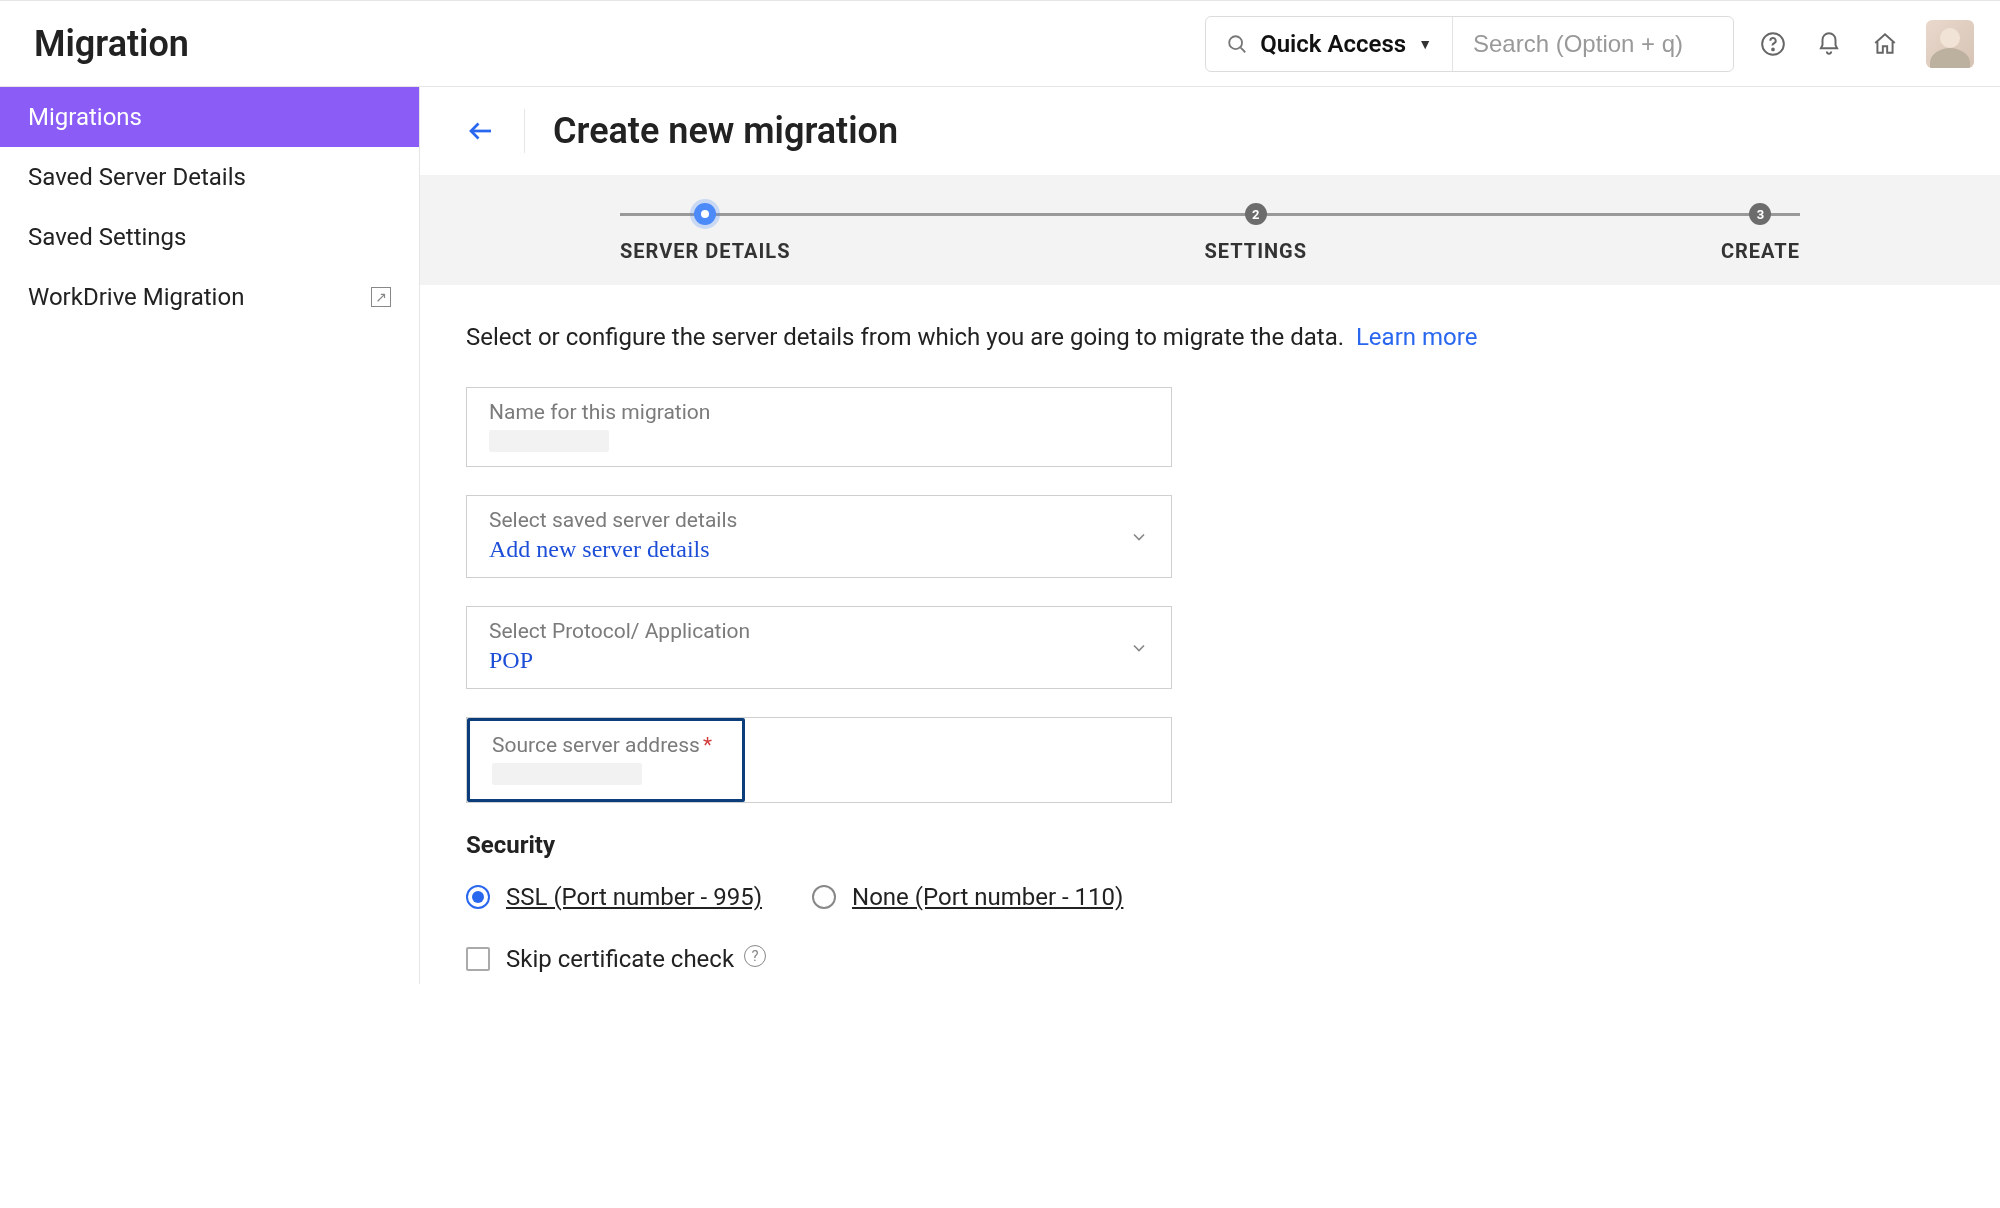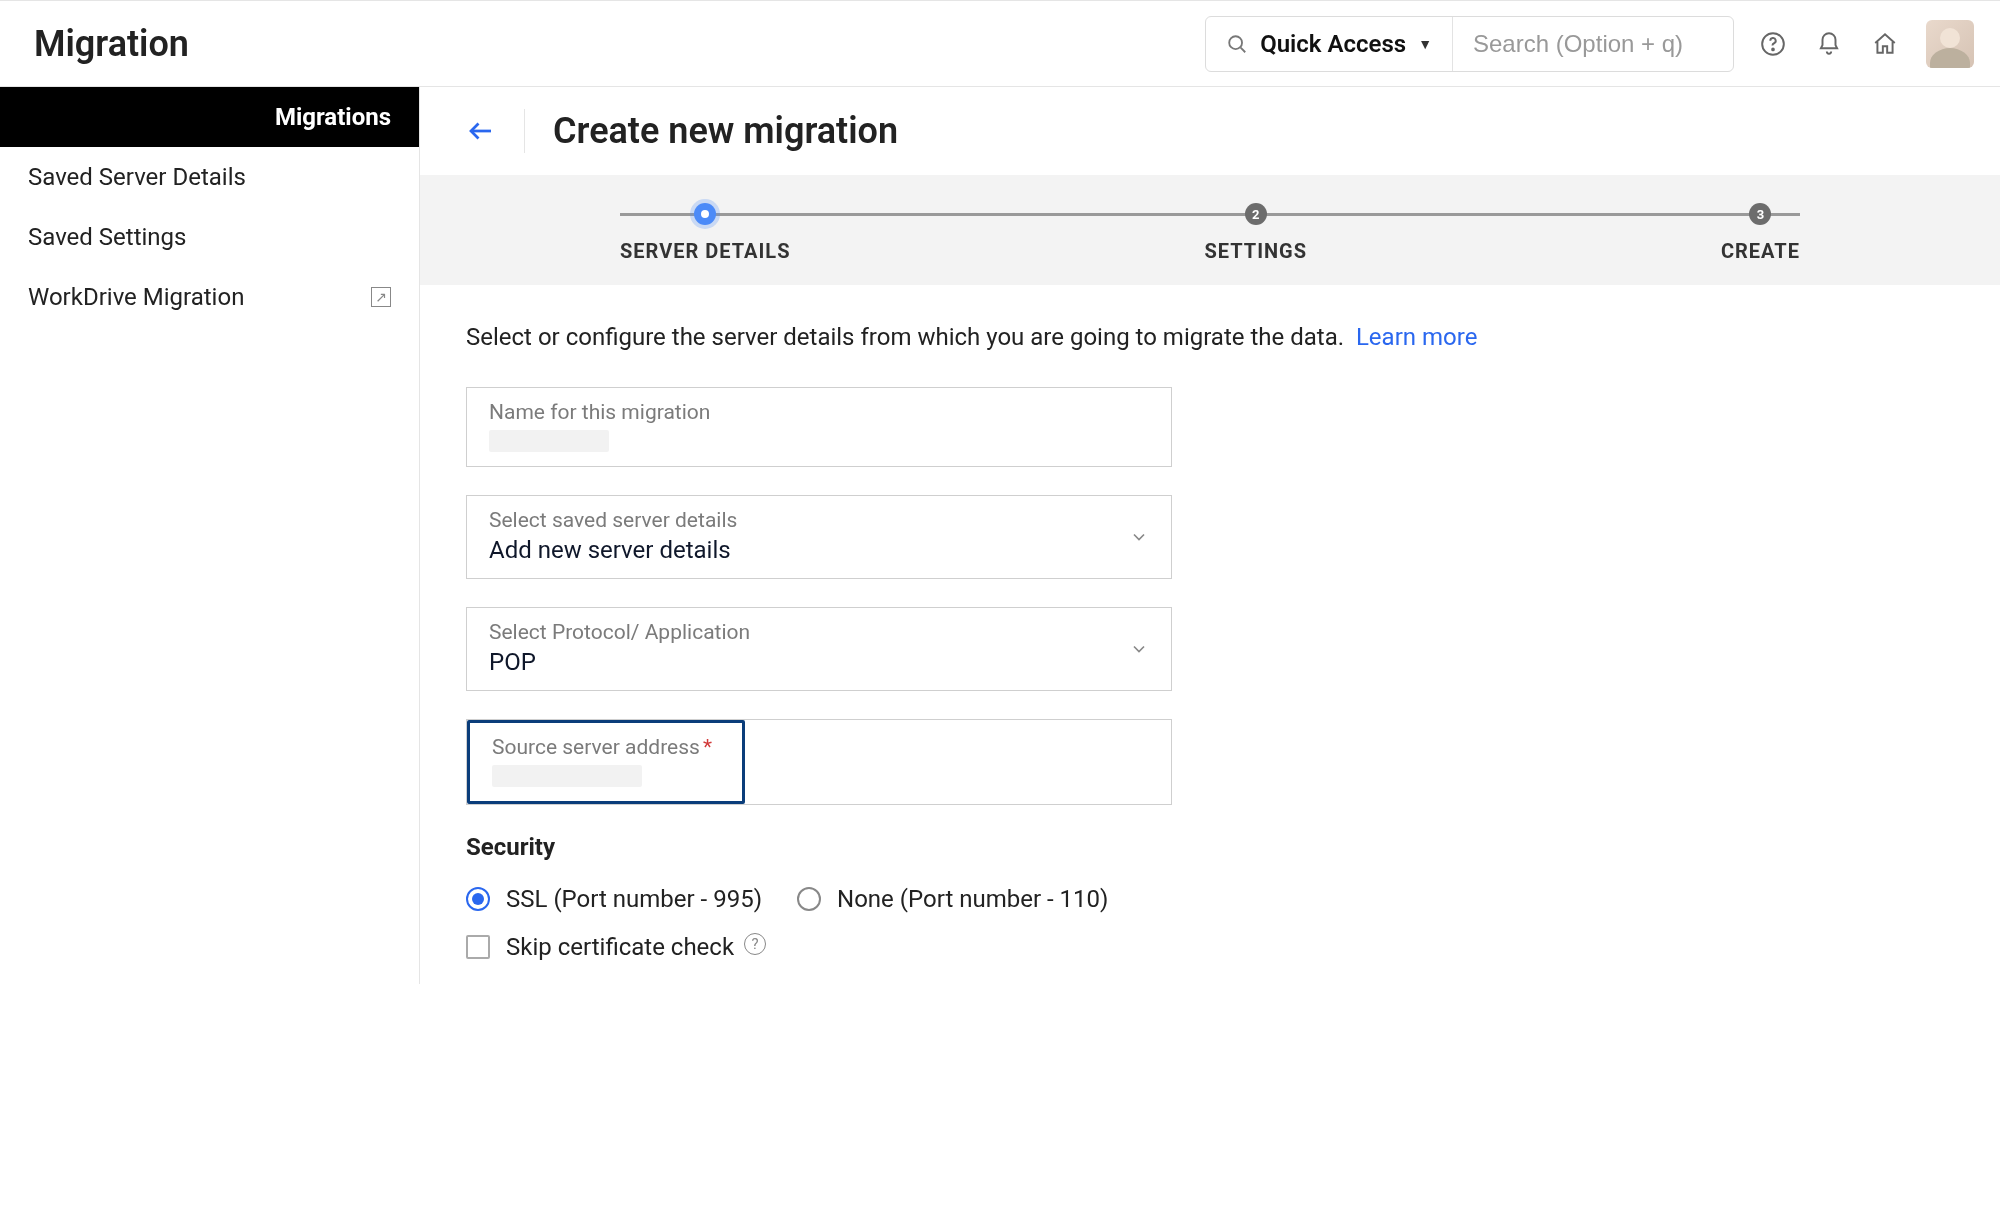--- a/index.html
+++ b/index.html
@@ -20,21 +20,21 @@
   .topbar-icon { width: 30px; height: 30px; display: flex; align-items: center; justify-content: center; color: #555; }
   .avatar { width: 48px; height: 48px; border-radius: 6px; background: linear-gradient(135deg,#e9d9cc 0%, #d6c3b4 100%); position: relative; overflow: hidden; }
   .avatar::after { content:""; position:absolute; left:50%; top:8px; width:20px; height:20px; background:#f1e3d6; border-radius:50%; transform:translateX(-50%);}
   .avatar::before { content:""; position:absolute; left:50%; bottom:-10px; width:40px; height:30px; background:#bcb09e; border-radius:50% 50% 0 0; transform:translateX(-50%);}
 
   
   .body { flex: 1; display: flex; overflow: hidden; }
 
   .sidebar { width: 420px; border-right: 1px solid #e5e5e5; }
   .sidebar-item { display: flex; align-items: center; justify-content: space-between; height: 60px; padding: 0 28px; font-size: 24px; color: #222; cursor: pointer; }
-  .sidebar-item.active { background: #000000; color: #fff; font-weight: 700; justify-content: flex-end; }
+  .sidebar-item.active { background: #8b5cf6; color: #fff; font-weight: 400; }
   .sidebar-ext { width: 20px; height: 20px; border:1.5px solid #888; display:inline-flex; align-items:center; justify-content:center; font-size:14px; color:#888; }
 
   .main { flex: 1; display: flex; flex-direction: column; }
 
   .page-header { display: flex; align-items: center; gap: 28px; padding: 22px 46px; }
   .back-btn { width: 30px; height: 30px; color:#2a67ef; display:flex; align-items:center; justify-content:center; cursor:pointer; }
   .header-divider { width: 1px; height: 44px; background: #e5e5e5; }
   .page-title { font-size: 36px; font-weight: 600; }
 
   
@@ -51,26 +51,26 @@
   .content { padding: 38px 46px; }
   .desc { font-size: 24px; color: #222; margin-bottom: 36px; }
   .desc a { color: #2a67ef; text-decoration: none; }
 
   .field { width: 706px; border: 1px solid #cfcfcf; border-radius: 0; padding: 12px 22px 14px; margin-bottom: 28px; position: relative; }
   .field.highlight-inline { width: 706px; padding:0; border:1px solid #cfcfcf; display:flex; }
   .field.highlight-inline .left-part{ border:3px solid #0a3d7a; border-radius:2px; padding:12px 22px 14px; width:278px;}
   .field-label { font-size: 21px; color: #7b7b7b; }
   .field-label .req { color: #d23b3b; margin-left: 3px; }
   .field-input-placeholder { margin-top: 6px; height: 22px; width: 120px; background: #f2f2f2; border-radius: 2px; }
-  .field-value { font-size: 24px; color: #0f172a; margin-top: 4px; }
+  .field-value { font-size: 24px; color: #1d4ed8; margin-top: 4px; font-family: Liberation Serif, serif; }
   .field .chevron { position: absolute; right: 22px; top: 50%; transform: translateY(-50%); color: #888; }
 
   .section-title { font-size: 24px; font-weight: 700; margin: 12px 0 24px; }
 
-  .radio-row { display: flex; align-items: center; gap: 35px; margin-bottom: 20px; }
+  .radio-row { display: flex; align-items: center; gap: 50px; margin-bottom: 34px; text-decoration: underline; }
   .radio-item { display: flex; align-items: center; gap: 16px; }
   .radio { width: 24px; height: 24px; border-radius: 50%; border: 2.5px solid #2a67ef; display:flex; align-items:center; justify-content:center; }
   .radio.unchecked { border-color: #888; }
   .radio .dot { width: 12px; height: 12px; border-radius: 50%; background: #2a67ef; }
   .radio-label { font-size: 24px; }
 
   .check-row { display: flex; align-items: center; gap: 16px; }
   .checkbox { width: 24px; height: 24px; border: 2px solid #aaa; border-radius: 2px; }
   .check-label { font-size: 24px; display:flex; align-items:flex-start; gap:10px;}
   .help { width: 22px; height: 22px; border: 1.5px solid #888; border-radius: 50%; display:inline-flex; align-items:center; justify-content:center; font-size:15px; color:#888; }

